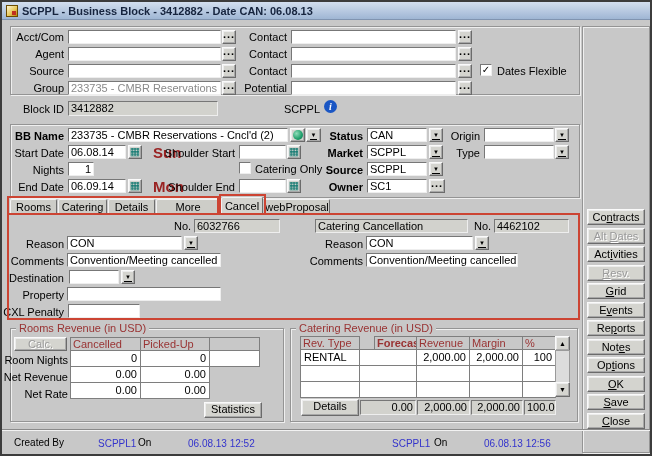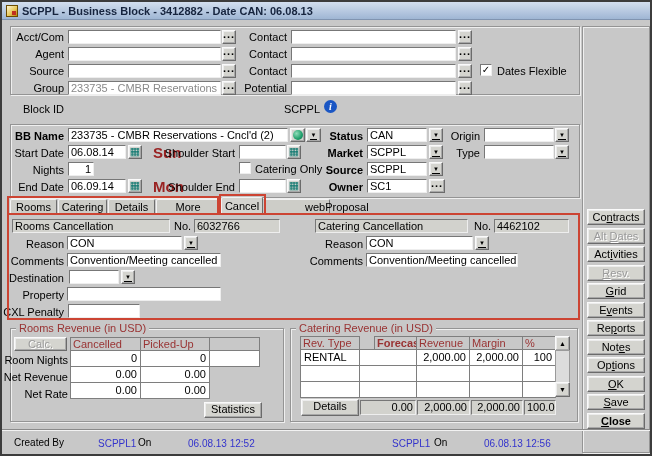--- a/index.html
+++ b/index.html
@@ -83,20 +83,21 @@
   <div class="btn lov" style="left:456px;top:62px;width:14px;height:14px;">...</div>
 
   <div class="lbl" style="left:200px;top:80px;width:85px;">Potential</div>
   <div class="fld" style="left:289px;top:79px;width:165px;"></div>
   <div class="btn lov" style="left:456px;top:79px;width:14px;height:14px;">...</div>
 
   <div class="chk" style="left:478px;top:62px;"><span>✓</span></div>
   <div class="txt" style="left:495px;top:63px;">Dates Flexible</div>
 
   <div class="lbl" style="left:0;top:101px;width:62px;">Block ID</div>
+  <div class="fld ro" style="left:66px;top:99px;width:150px;height:15px;">3412882</div>
   <div class="txt" style="left:282px;top:101px;">SCPPL</div>
   <div class="info" style="left:322px;top:98px;">i</div>
 
   <div class="box" style="left:8px;top:122px;width:570px;height:74px;"></div>
 
   <div class="lbl b" style="left:0;top:128px;width:62px;">BB Name</div>
   <div class="fld" style="left:66px;top:126px;width:220px;">233735 - CMBR Reservations - Cncl'd (2)</div>
   <div class="btn" style="left:288px;top:126px;width:15px;height:14px;"><span class="globe"></span></div>
   <div class="btn" style="left:304px;top:126px;width:15px;height:14px;"><span class="ddg">▼</span></div>
 
@@ -146,27 +147,26 @@
 
   <div class="lbl" style="left:420px;top:145px;width:58px;">Type</div>
   <div class="fld" style="left:482px;top:143px;width:70px;"></div>
   <div class="btn" style="left:553px;top:143px;width:14px;height:14px;"><span class="ddg">▼</span></div>
 
   <div class="tab" style="left:8px;width:47px;">Rooms</div>
   <div class="tab" style="left:56px;width:49px;">Catering</div>
   <div class="tab" style="left:106px;width:47px;">Details</div>
   <div class="tab" style="left:154px;width:64px;">More</div>
   <div class="tab active" style="left:219px;width:42px;">Cancel</div>
-  <div class="tab" style="left:262px;width:66px;padding-left:40px;">webProposal</div>
+  <div class="tab" style="left:262px;width:66px;">webProposal</div>
 
   <div class="redbox nb" style="left:5px;top:194px;width:212px;height:17px;"></div>
   <div class="redbox nb" style="left:217px;top:192px;width:47px;height:19px;"></div>
   <div class="redbox" style="left:5px;top:211px;width:573px;height:107px;"></div>
 
-  <div class="fld ro" style="left:10px;top:217px;width:158px;">Rooms Cancellation</div>
   <div class="txt" style="left:172px;top:218px;">No.</div>
   <div class="fld ro" style="left:192px;top:217px;width:86px;">6032766</div>
 
   <div class="lbl" style="left:0;top:236px;width:62px;">Reason</div>
   <div class="fld" style="left:65px;top:234px;width:115px;">CON</div>
   <div class="btn" style="left:182px;top:234px;width:14px;height:14px;"><span class="ddg">▼</span></div>
 
   <div class="lbl" style="left:0;top:253px;width:62px;">Comments</div>
   <div class="fld" style="left:65px;top:251px;width:154px;">Convention/Meeting cancelled</div>
 
@@ -256,21 +256,21 @@
   <div class="btn sbtn dis" style="top:226px;"><span>Alt </span><span class="key">D</span><span>ates</span></div>
   <div class="btn sbtn" style="top:244px;"><span>Act</span><span class="key">i</span><span>vities</span></div>
   <div class="btn sbtn dis" style="top:263px;"><span></span><span class="key">R</span><span>esv.</span></div>
   <div class="btn sbtn" style="top:281px;"><span></span><span class="key">G</span><span>rid</span></div>
   <div class="btn sbtn" style="top:300px;"><span>E</span><span class="key">v</span><span>ents</span></div>
   <div class="btn sbtn" style="top:318px;"><span>Re</span><span class="key">p</span><span>orts</span></div>
   <div class="btn sbtn" style="top:337px;"><span>Not</span><span class="key">e</span><span>s</span></div>
   <div class="btn sbtn" style="top:355px;"><span>Op</span><span class="key">t</span><span>ions</span></div>
   <div class="btn sbtn" style="top:374px;"><span></span><span class="key">O</span><span>K</span></div>
   <div class="btn sbtn" style="top:392px;"><span></span><span class="key">S</span><span>ave</span></div>
-  <div class="btn sbtn" style="top:411px;font-weight:bold;"><span></span><span class="key">C</span><span>lose</span></div>
+  <div class="btn sbtn" style="top:411px;"><span></span><span class="key">C</span><span>lose</span></div>
 
   <div class="hr" style="left:0;top:427px;width:648px;"></div>
   <div class="txt f10" style="left:12px;top:435px;">Created By</div>
   <div class="txt f10 blue" style="left:64px;top:436px;">SCPPL1</div>
   <div class="txt f10" style="left:136px;top:435px;">On</div>
   <div class="txt f10 blue" style="left:154px;top:436px;">06.08.13 12:52</div>
   <div class="txt f10" style="left:305px;top:435px;margin-top:26px;">Updated By</div>
   <div class="txt f10 blue" style="left:358px;top:436px;">SCPPL1</div>
   <div class="txt f10" style="left:432px;top:435px;">On</div>
   <div class="txt f10 blue" style="left:450px;top:436px;">06.08.13 12:56</div>

